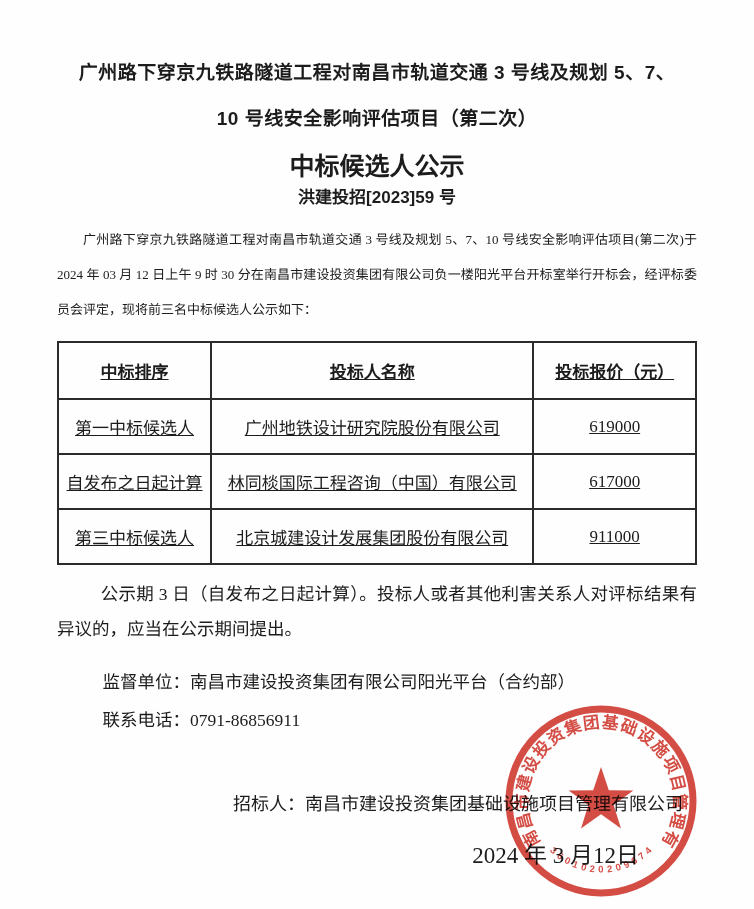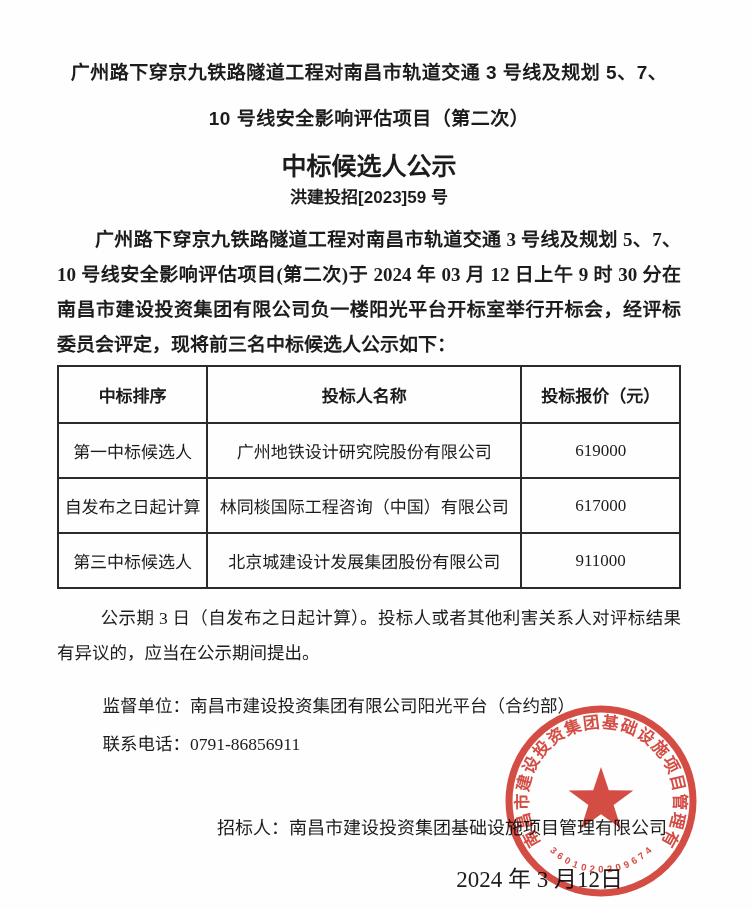--- a/index.html
+++ b/index.html
@@ -8,21 +8,21 @@
     background:#f4f4f2;
     font-family:"Liberation Serif","DejaVu Serif",serif;
     color:#1c1c1c;
     -webkit-font-smoothing:antialiased;
   }
   .page{
     position:relative;
     width:754px;height:909px;
     background:#fefefe;
     box-sizing:border-box;
-    padding:50px 73px 0 57px;
+    padding:50px 57px 0 57px;
     overflow:hidden;
   }
   .doc-title{
     margin:0;
     text-align:center;
     font-size:19px;
     font-weight:bold;
     line-height:46px;
     letter-spacing:0.5px;
     font-family:"Liberation Sans","DejaVu Sans",sans-serif;
@@ -38,31 +38,31 @@
   .doc-number{
     margin:4px 0 0 0;
     text-align:center;
     font-size:17px;
     font-weight:bold;
     line-height:24px;
     font-family:"Liberation Sans","DejaVu Sans",sans-serif;
   }
   .intro{
     margin:12px 0 0 0;
-    font-size:19px;
+    font-size:13px;
     line-height:35px;
     text-align:justify;
     text-indent:2em;
-    font-weight:bold;
   }
   table.bid-table{
     width:100%;
-    margin-top:3px;
+    margin-top:14px;
     border-collapse:collapse;
     table-layout:fixed;
+    text-decoration:underline;
   }
   .bid-table th,.bid-table td{
     border:2px solid #2b2b2b;
     text-align:center;
     vertical-align:middle;
     font-size:17px;
     padding:0 4px;
   }
   .bid-table th{
     height:55px;

